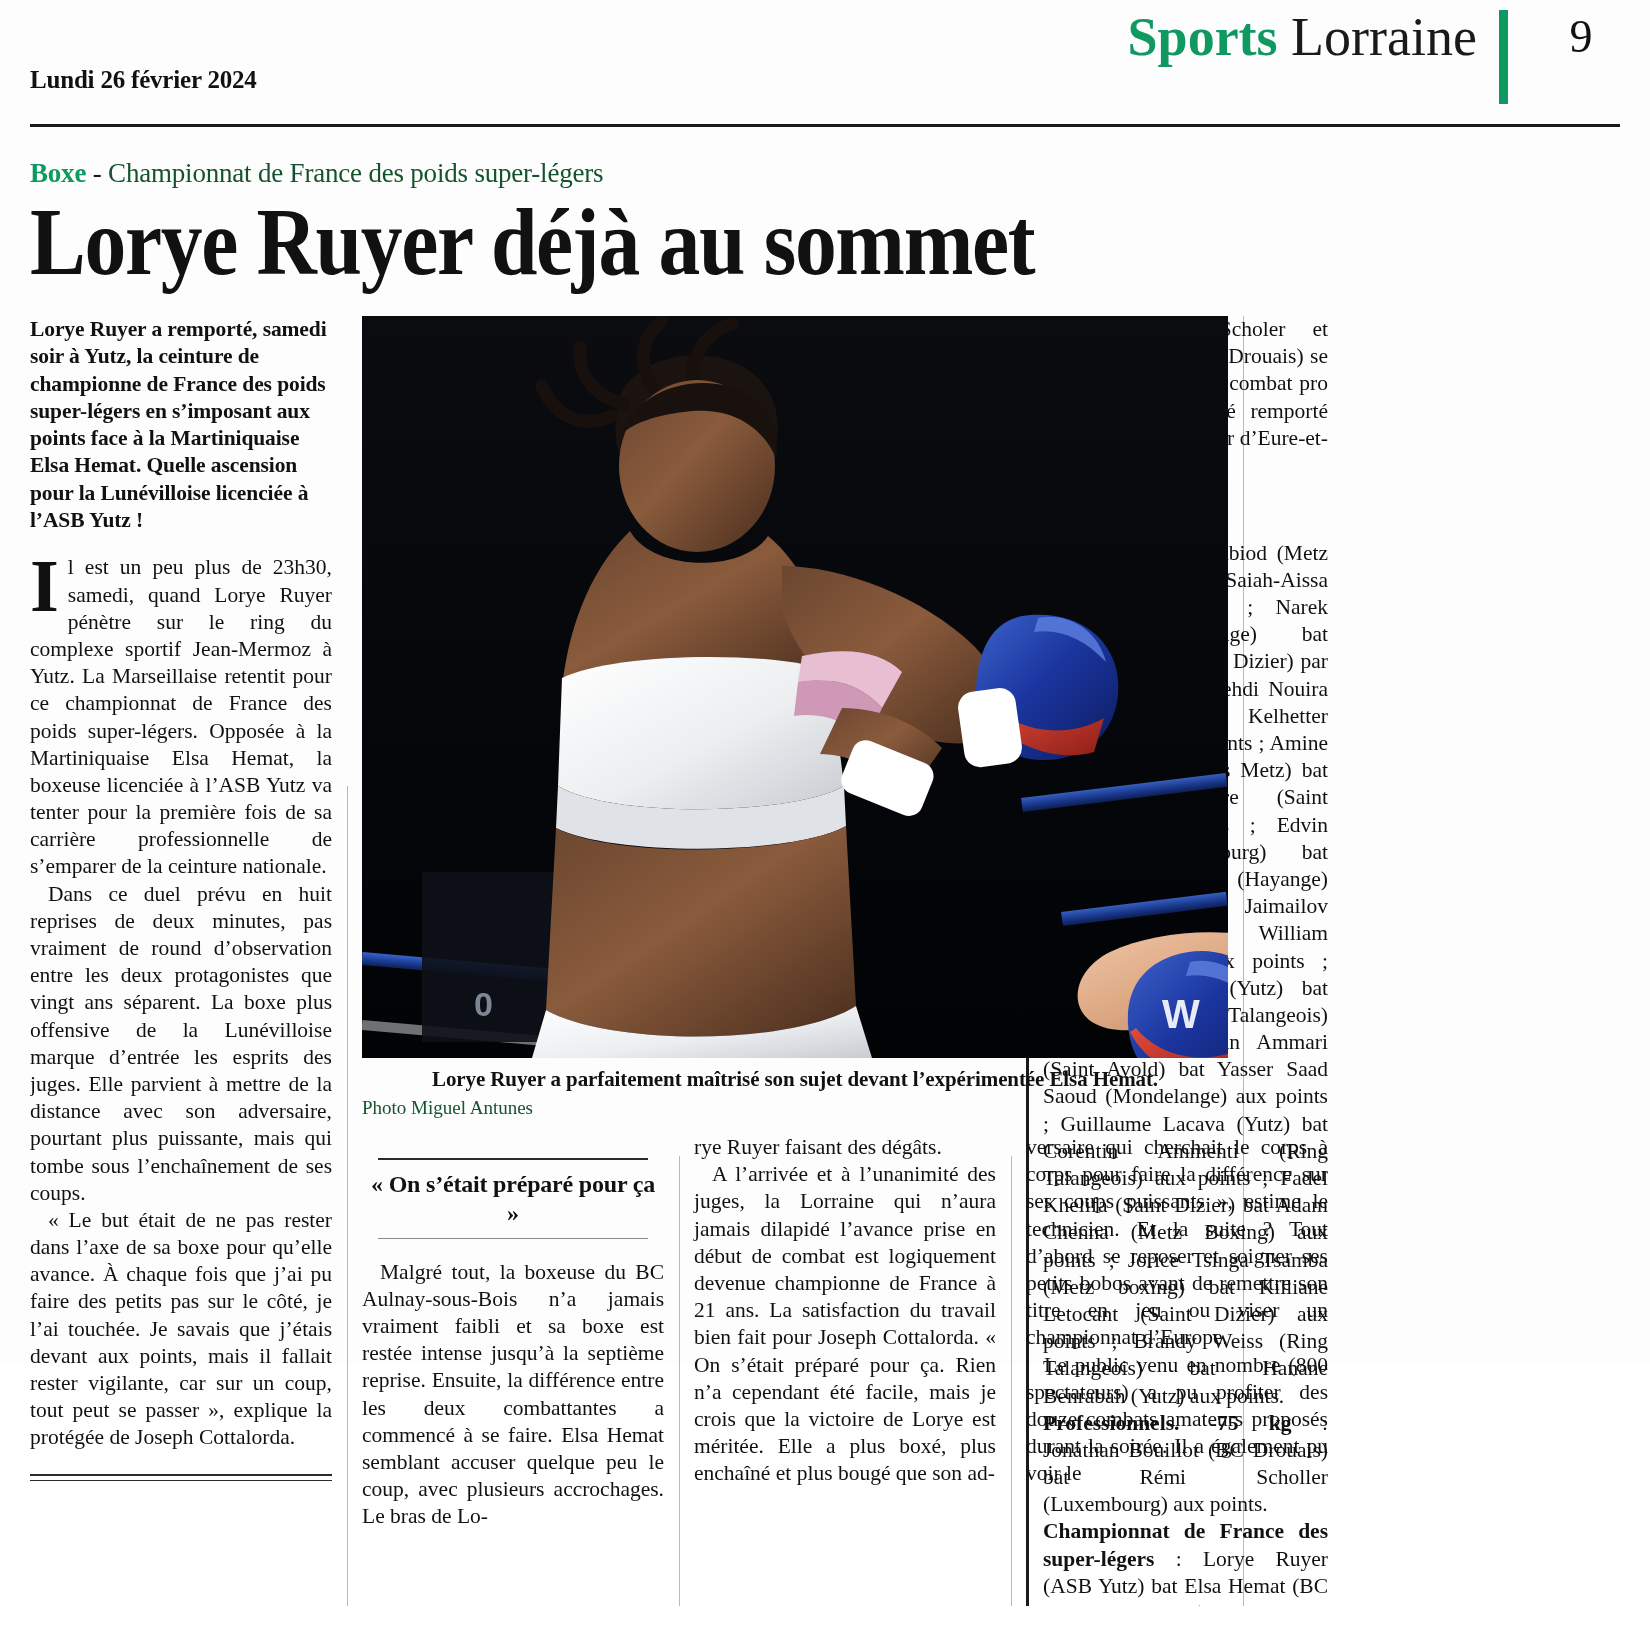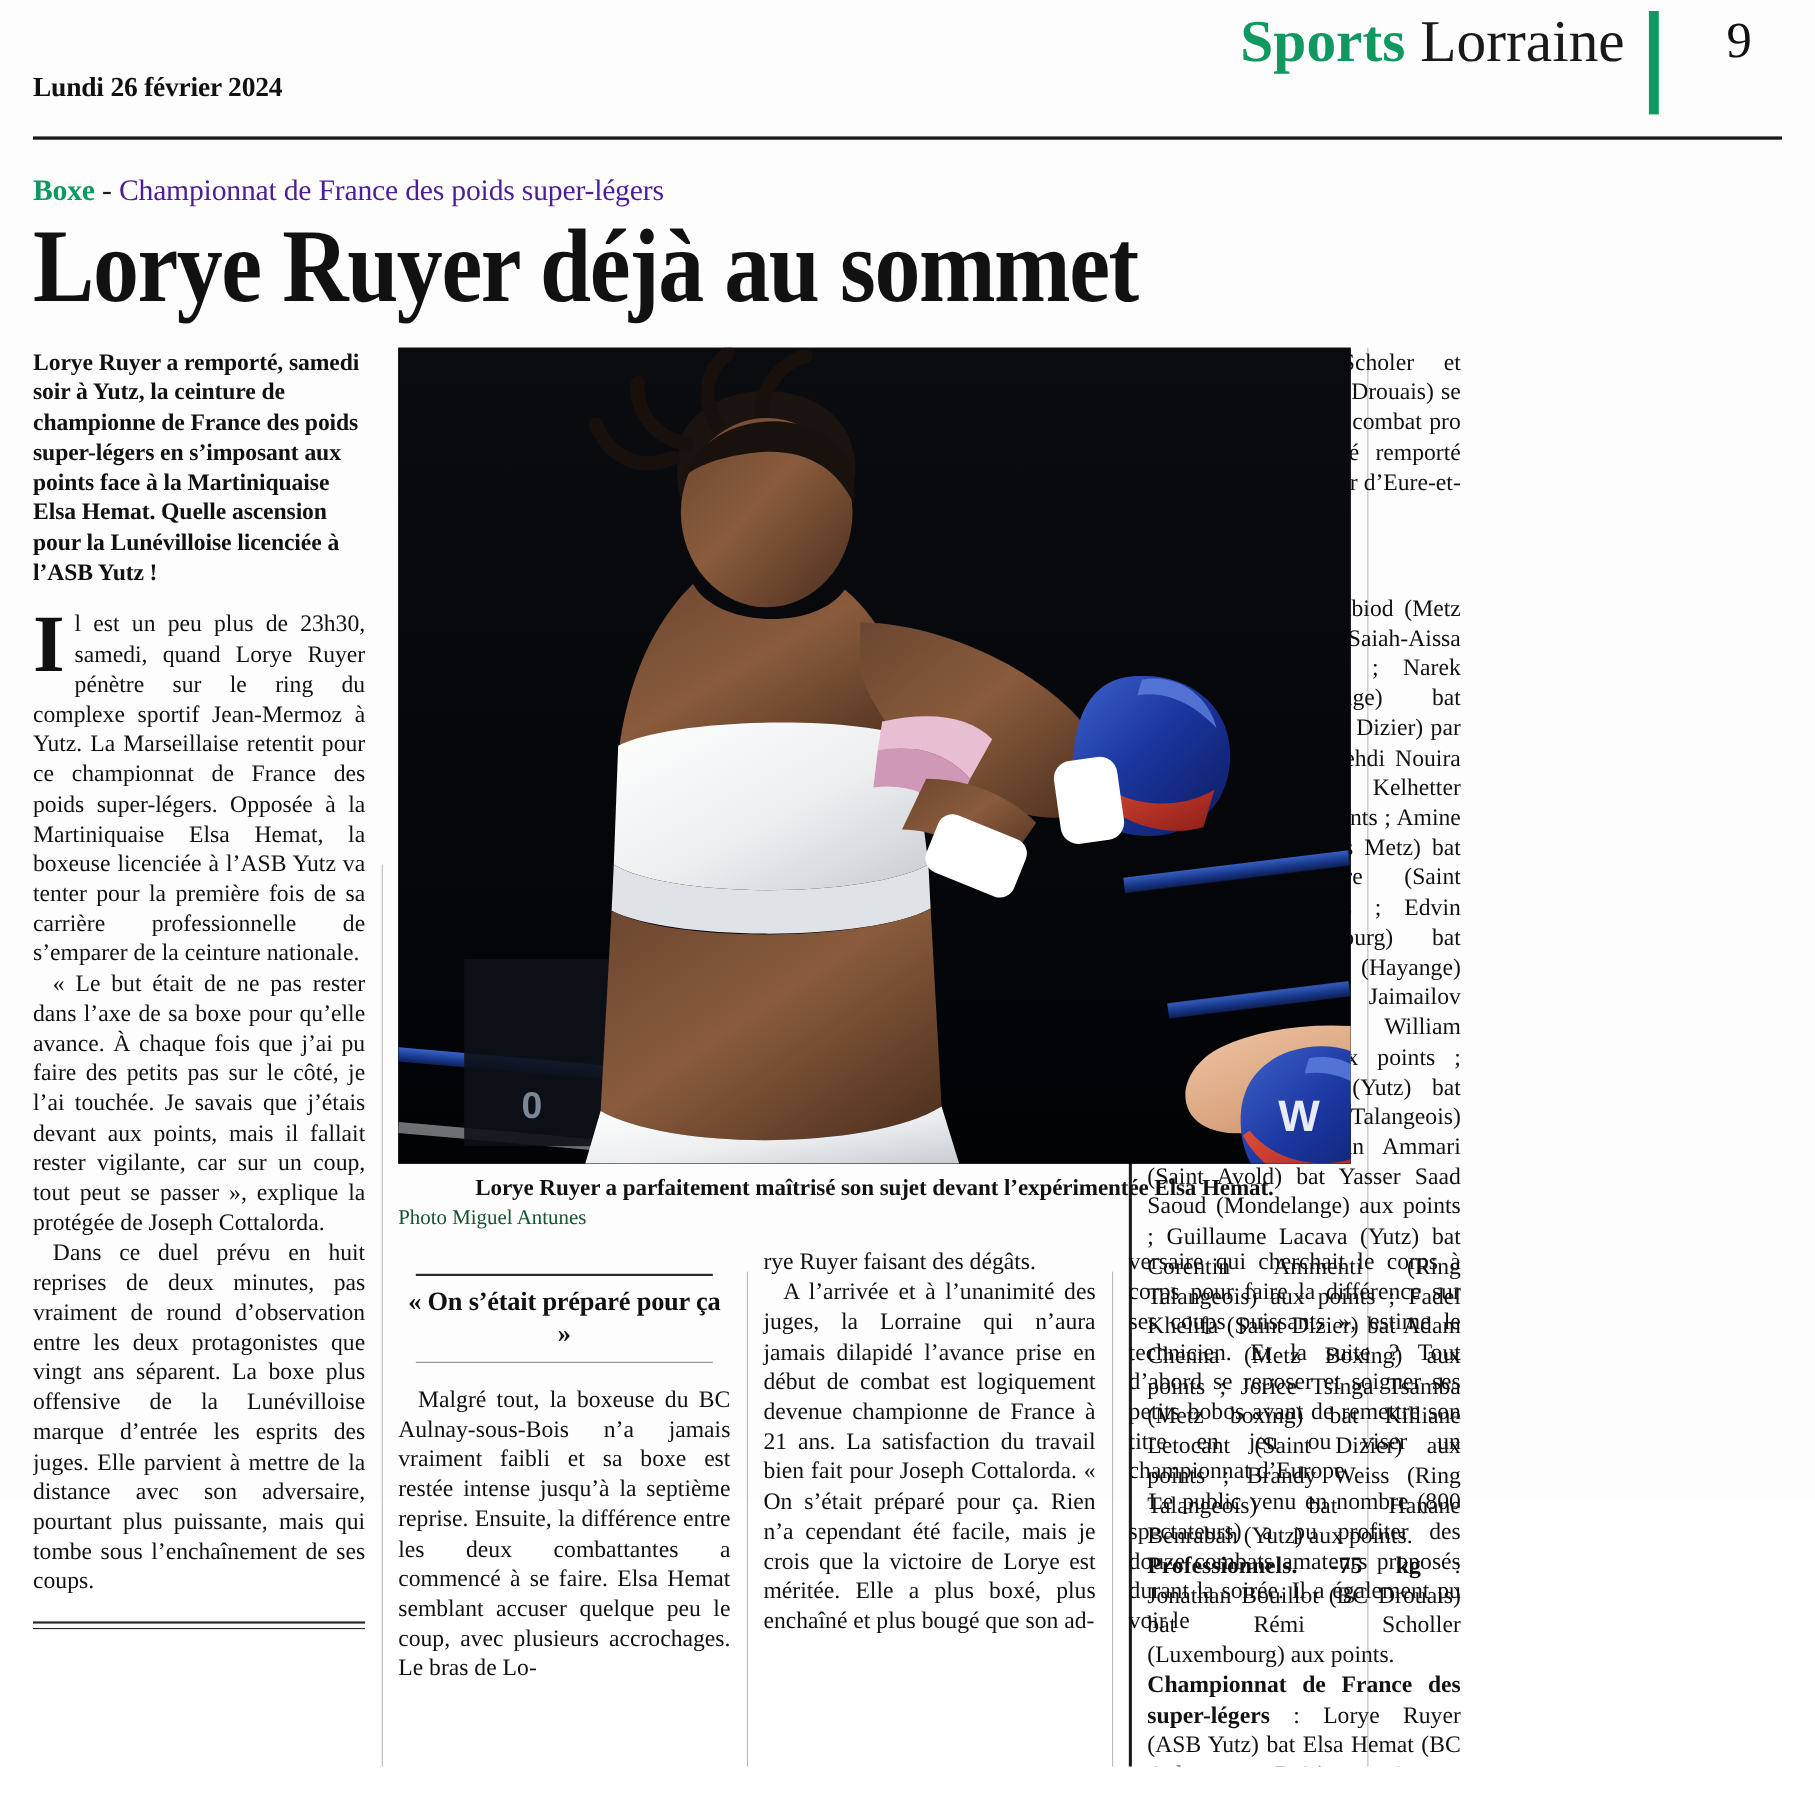--- a/index.html
+++ b/index.html
@@ -71,21 +71,21 @@
   }
 
   
   .kicker {
     margin-top: 48px;
     font-size: 27px;
     letter-spacing: -0.2px;
   }
   .kicker .sport-name { font-weight: bold; color: #0f9960; }
   .kicker .sep { color: #1a1a1a; }
-  .kicker .kicker-text { color: #4c1d95; font-family: Liberation Serif, serif; }
+  .kicker .kicker-text { color: #14532d; font-family: Liberation Serif, serif; }
 
   .headline {
     font-family: "Liberation Serif", serif;
     font-weight: bold;
     font-size: 95px;
     line-height: 1.0;
     letter-spacing: -1.5px;
     margin-top: 6px;
     transform: scaleX(0.88);
     transform-origin: left center;
@@ -254,22 +254,22 @@
 
     <div class="gutter-rule" style="left:317px; top:470px; height:820px;"></div>
     <div class="gutter-rule" style="left:649px; top:840px; height:450px;"></div>
     <div class="gutter-rule" style="left:981px; top:840px; height:450px;"></div>
     <div class="gutter-rule" style="left:1213px; top:0px; height:1290px;"></div>
 
     <div class="col">
       <div class="chapo">Lorye Ruyer a remporté, samedi soir à Yutz, la ceinture de championne de France des poids super-légers en s’imposant aux points face à la Martiniquaise Elsa Hemat. Quelle ascension pour la Lunévilloise licenciée à l’ASB Yutz !</div>
       <div class="body-text">
         <p class="first dropcap">Il est un peu plus de 23h30, samedi, quand Lorye Ruyer pénètre sur le ring du complexe sportif Jean-Mermoz à Yutz. La Marseillaise retentit pour ce championnat de France des poids super-légers. Opposée à la Martiniquaise Elsa Hemat, la boxeuse licenciée à l’ASB Yutz va tenter pour la première fois de sa carrière professionnelle de s’emparer de la ceinture nationale.</p>
+        <p>Dans ce duel prévu en huit reprises de deux minutes, pas vraiment de round d’observation entre les deux protagonistes que vingt ans séparent. La boxe plus offensive de la Lunévilloise marque d’entrée les esprits des juges. Elle parvient à mettre de la distance avec son adversaire, pourtant plus puissante, mais qui tombe sous l’enchaînement de ses coups.</p>
         <p>« Le but était de ne pas rester dans l’axe de sa boxe pour qu’elle avance. À chaque fois que j’ai pu faire des petits pas sur le côté, je l’ai touchée. Je savais que j’étais devant aux points, mais il fallait rester vigilante, car sur un coup, tout peut se passer », explique la protégée de Joseph Cottalorda.</p>
-        <p>Dans ce duel prévu en huit reprises de deux minutes, pas vraiment de round d’observation entre les deux protagonistes que vingt ans séparent. La boxe plus offensive de la Lunévilloise marque d’entrée les esprits des juges. Elle parvient à mettre de la distance avec son adversaire, pourtant plus puissante, mais qui tombe sous l’enchaînement de ses coups.</p>
       </div>
       <div class="col-end-rules">
         <div class="r1"></div>
         <div class="r2"></div>
       </div>
     </div>
 
     <div class="col"></div>
 
     <div class="col"></div>

